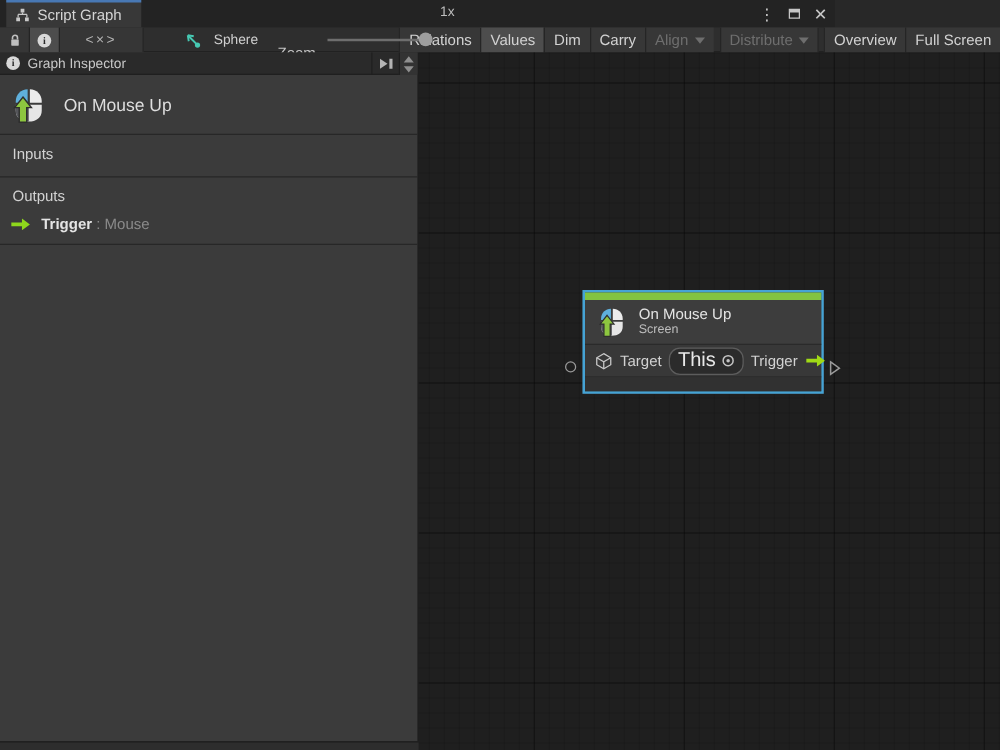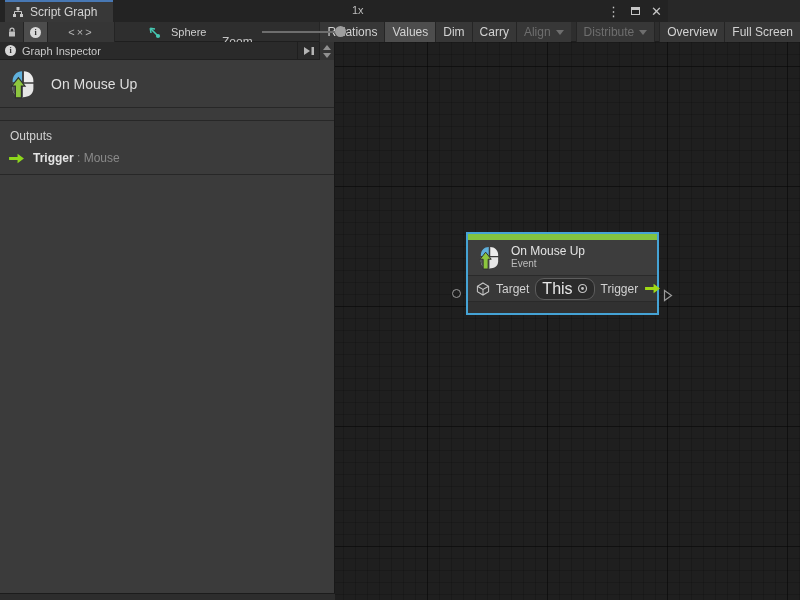--- a/index.html
+++ b/index.html
@@ -196,20 +196,21 @@
           <path d="M4 12.8 H22 V17 C22 22 18 24.5 13 24.5 C8 24.5 4 22 4 17 Z" fill="#e6e6e6"></path>
           <path d="M4 12.8 H13 V24.5 C8 24.5 4 22 4 17 Z" fill="#55565a"></path>
           <path d="M9 7.5 L14.8 14.8 H11.6 V25 H6.4 V14.8 H3.2 Z" fill="#8dc63f" stroke="#2e2e2e" stroke-width="1"></path>
         </svg>
       </span>
       <span class="unit-title">On Mouse Up</span>
     </div>
 
 
     <div class="section">
+      <div class="sec-title">Inputs</div>
     </div>
 
     <div class="section">
       <div class="sec-title">Outputs</div>
       <div class="sec-row">
         <span style="display:flex;">
           <svg width="17" height="13" viewBox="0 0 16 12">
             <path d="M1 4.5 H9 V1.5 L15 6 L9 10.5 V7.5 H1 Z" fill="#8ed71c"></path>
           </svg>
         </span>
@@ -228,21 +229,21 @@
           <svg width="25" height="25" viewBox="0 0 26 26">
             <path d="M12.2 2 C7.6 2 4 5.6 4 10.2 V11.4 H12.2 Z" fill="#5fb0dc"></path>
             <path d="M13.8 2 C18.4 2 22 5.6 22 10.2 V11.4 H13.8 Z" fill="#ececec"></path>
             <path d="M4 12.8 H22 V17 C22 22 18 24.5 13 24.5 C8 24.5 4 22 4 17 Z" fill="#e6e6e6"></path>
             <path d="M4 12.8 H13 V24.5 C8 24.5 4 22 4 17 Z" fill="#55565a"></path>
             <path d="M9 7.5 L14.8 14.8 H11.6 V25 H6.4 V14.8 H3.2 Z" fill="#8dc63f" stroke="#2e2e2e" stroke-width="1"></path>
           </svg>
         </span>
         <span>
           <div class="node-title">On Mouse Up</div>
-          <div class="node-sub">Event</div>
+          <div class="node-sub">Screen</div>
         </span>
       </div>
       <div class="node-body">
         <span style="display:flex;">
           <svg width="14" height="14" viewBox="0 0 14 15">
             <path d="M7 1 L13 4.5 V10.5 L7 14 L1 10.5 V4.5 Z" fill="none" stroke="#c8c8c8" stroke-width="1.1"></path>
             <path d="M1 4.5 L7 8 L13 4.5 M7 8 V14" fill="none" stroke="#c8c8c8" stroke-width="1.1"></path>
           </svg>
         </span>
         <span class="node-label">Target</span>

